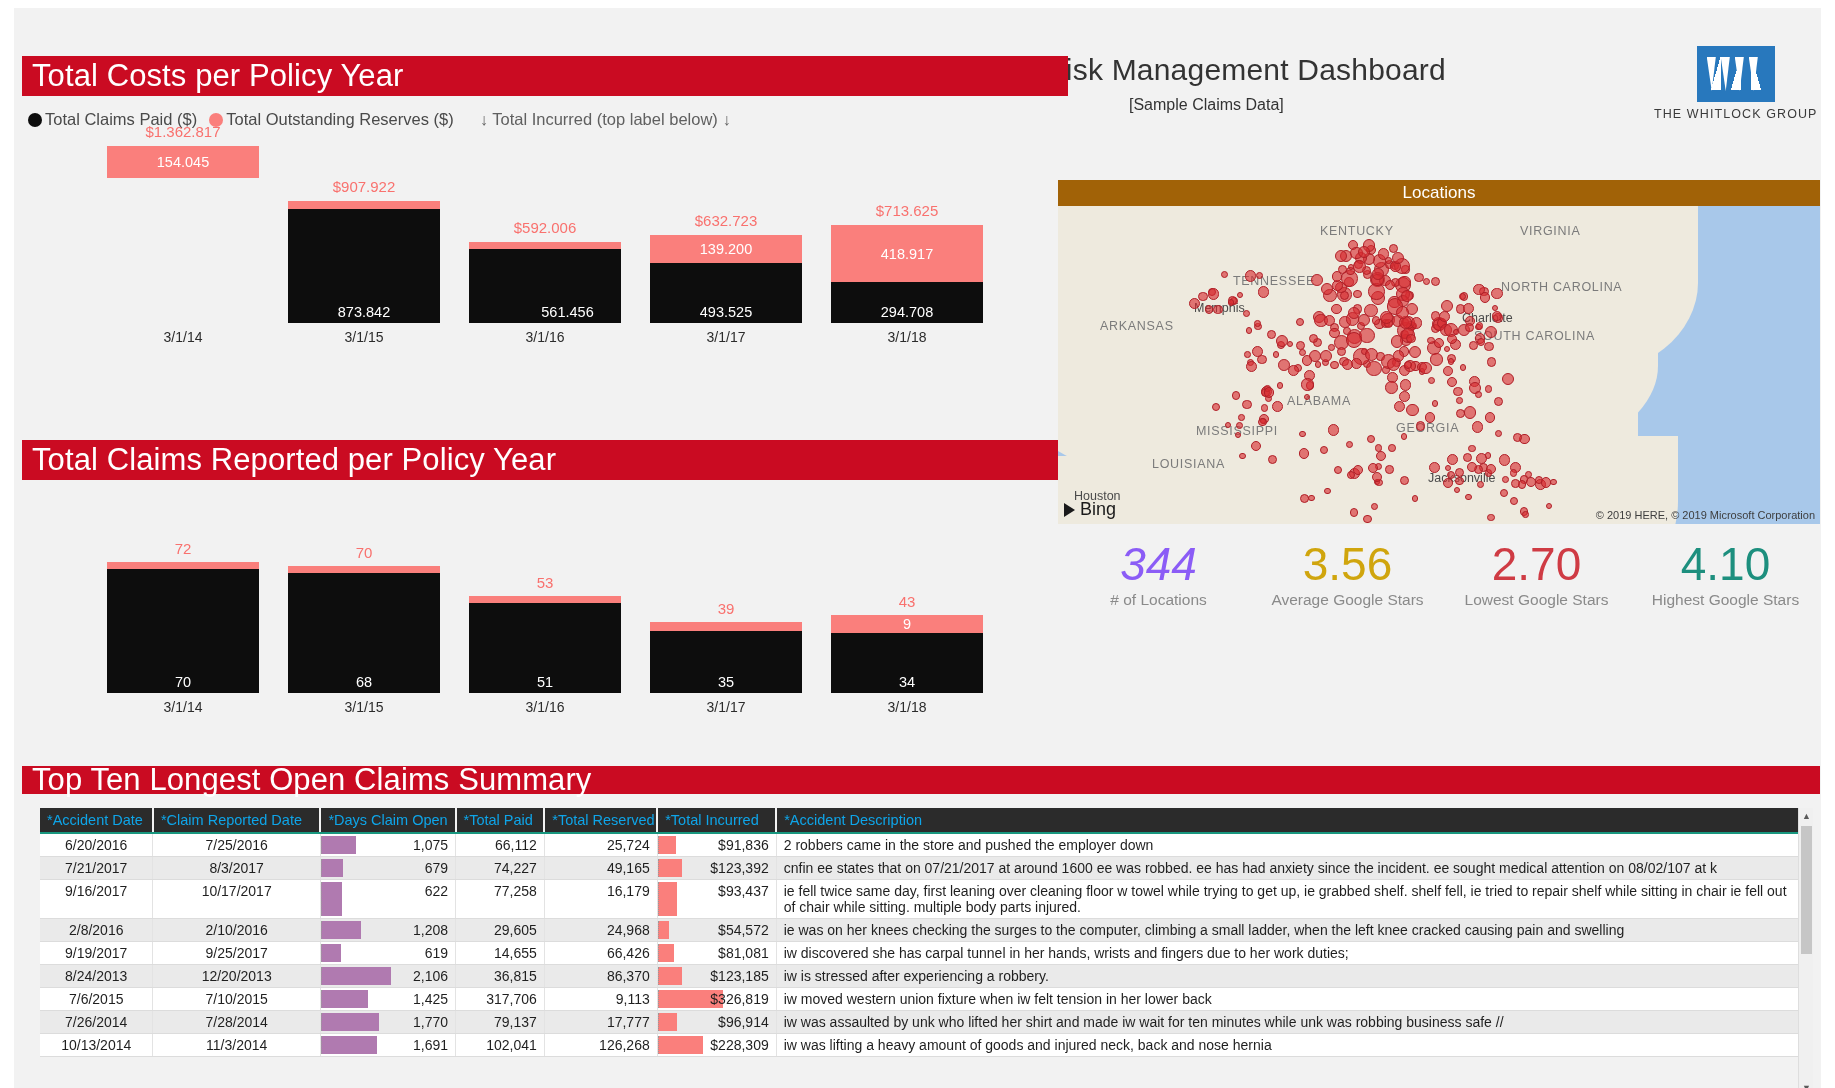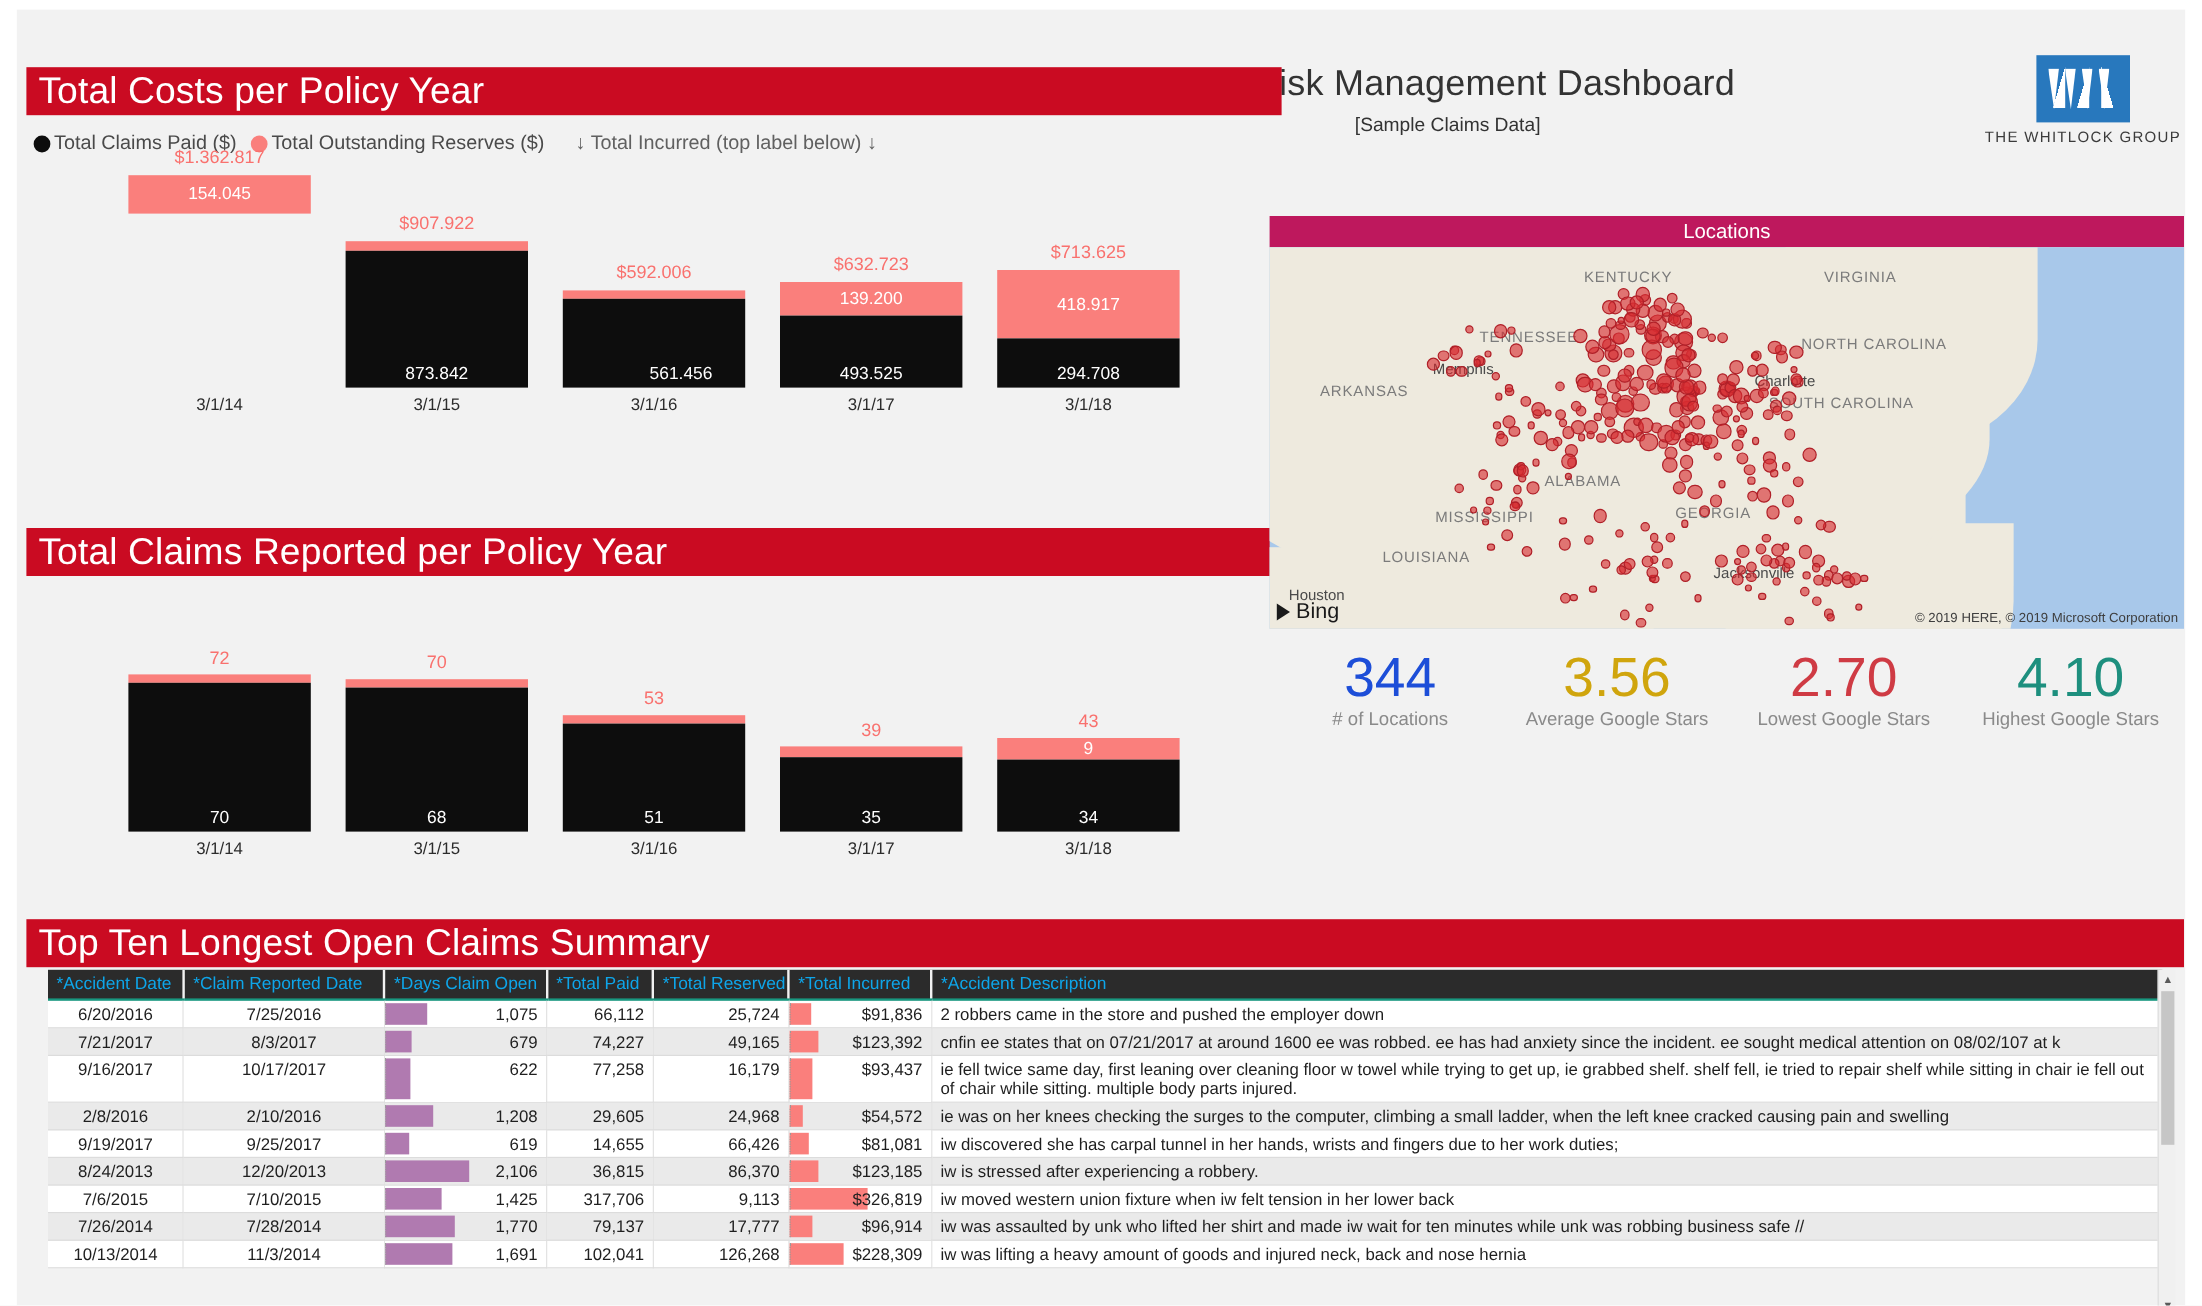--- a/index.html
+++ b/index.html
@@ -128,21 +128,21 @@
     text-align: center;
     margin-top: 5px;
     white-space: nowrap;
   }
 
   
   .map-wrap { position: absolute; }
   .map-banner {
     width: 100%;
     height: 26px;
-    background: #be185d;
+    background: #a16207;
     color: #ffffff;
     font-size: 17px;
     display: flex; align-items: center; justify-content: center;
   }
   .map-body {
     position: relative;
     width: 100%;
     height: 318px;
     background: #a8c8ea;
     overflow: hidden;
@@ -711,38 +711,38 @@
       <div class="bing">
         <span class="bing-glyph"></span>
         <span>Bing</span>
       </div>
       <div class="attrib">© 2019 HERE, © 2019 Microsoft Corporation</div>
     </div>
   </div>
 
   <div class="kpis" style="left:1050px; top:530px; width:756px;">
     <div class="kpi" style="width:189px;">
-      <div class="kpi-val" style="color:#1d4ed8;">344</div>
+      <div class="kpi-val" style="color:#8b5cf6;font-style:italic;">344</div>
       <div class="kpi-lbl"># of Locations</div>
     </div>
     <div class="kpi" style="width:189px;">
       <div class="kpi-val" style="color:#d0a50d;">3.56</div>
       <div class="kpi-lbl">Average Google Stars</div>
     </div>
     <div class="kpi" style="width:189px;">
       <div class="kpi-val" style="color:#cf3b44;">2.70</div>
       <div class="kpi-lbl">Lowest Google Stars</div>
     </div>
     <div class="kpi" style="width:189px;">
       <div class="kpi-val" style="color:#1d8f7e;">4.10</div>
       <div class="kpi-lbl">Highest Google Stars</div>
     </div>
   </div>
 
-  <div class="banner" style="left:8px; top:758px; width:1798px; height:40px;">
+  <div class="banner" style="left:8px; top:758px; width:1798px; height:28px;">
     <span>Top Ten Longest Open Claims Summary</span>
   </div>
 
   <div class="tbl-wrap" style="left:26px; top:800px; width:1763px; height:288px; overflow:hidden;">
     <table>
       <colgroup>
         <col style="width:112px">
           <col style="width:166px">
           <col style="width:134px">
         <col style="width:88px">

